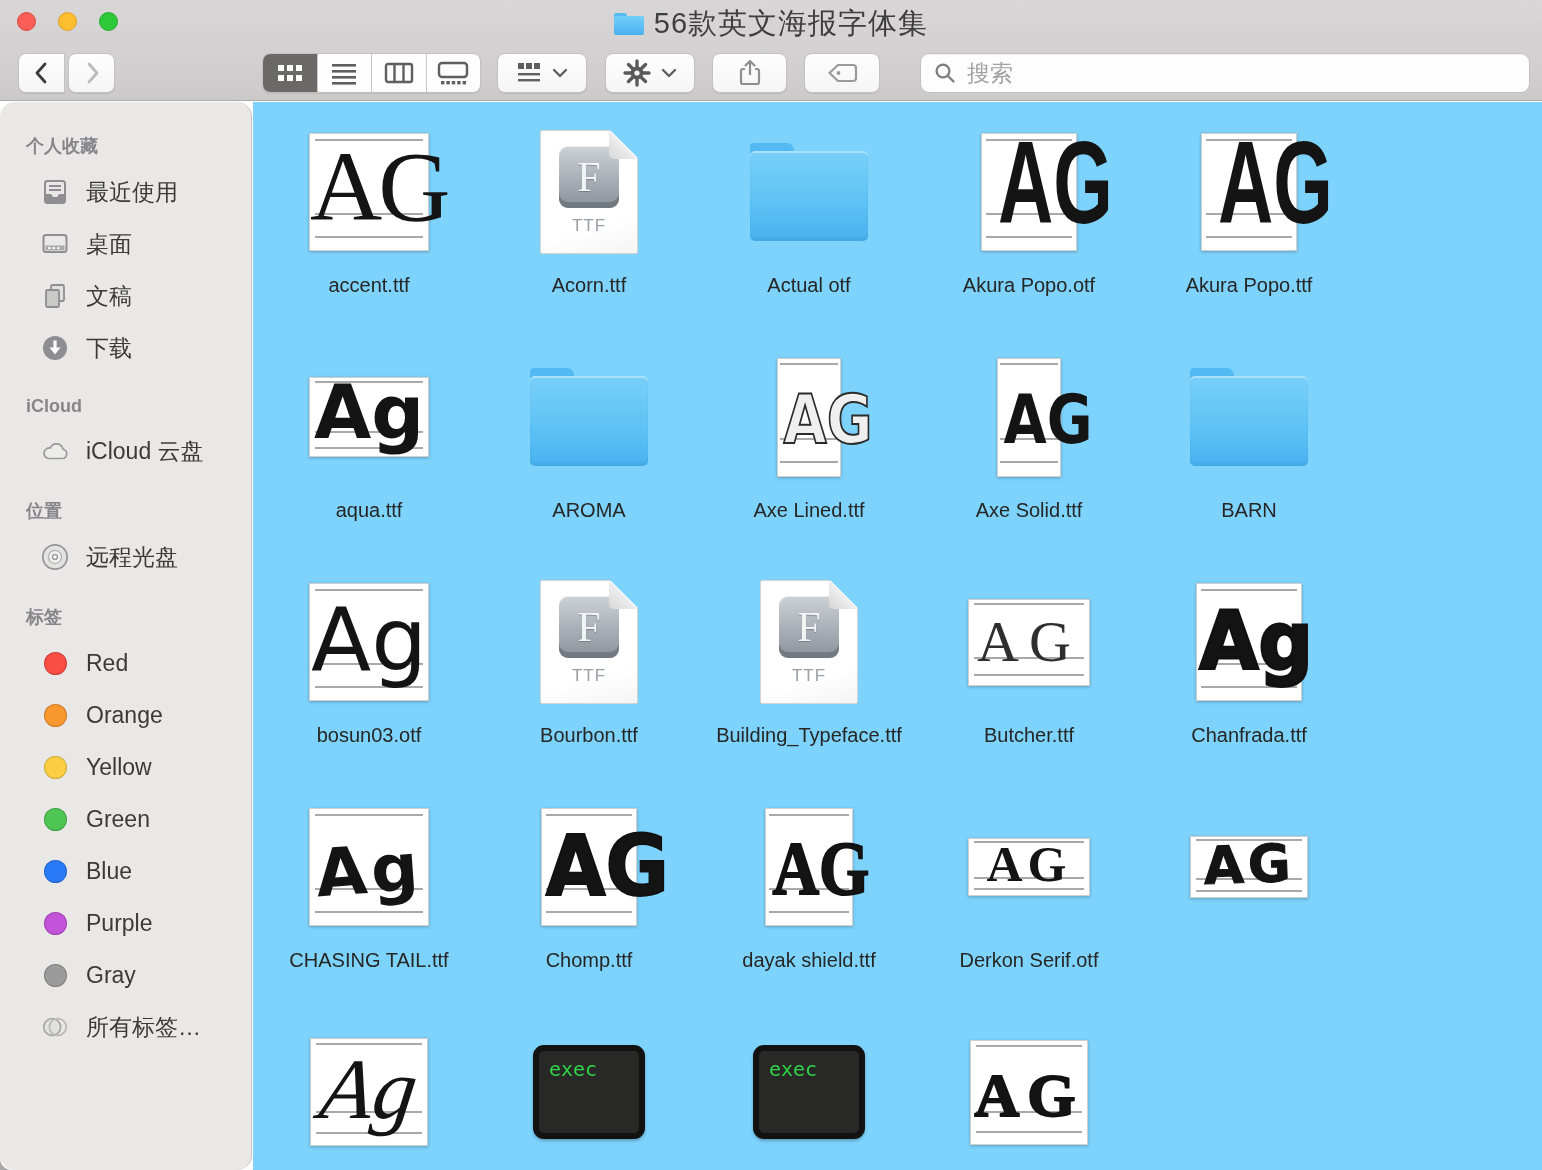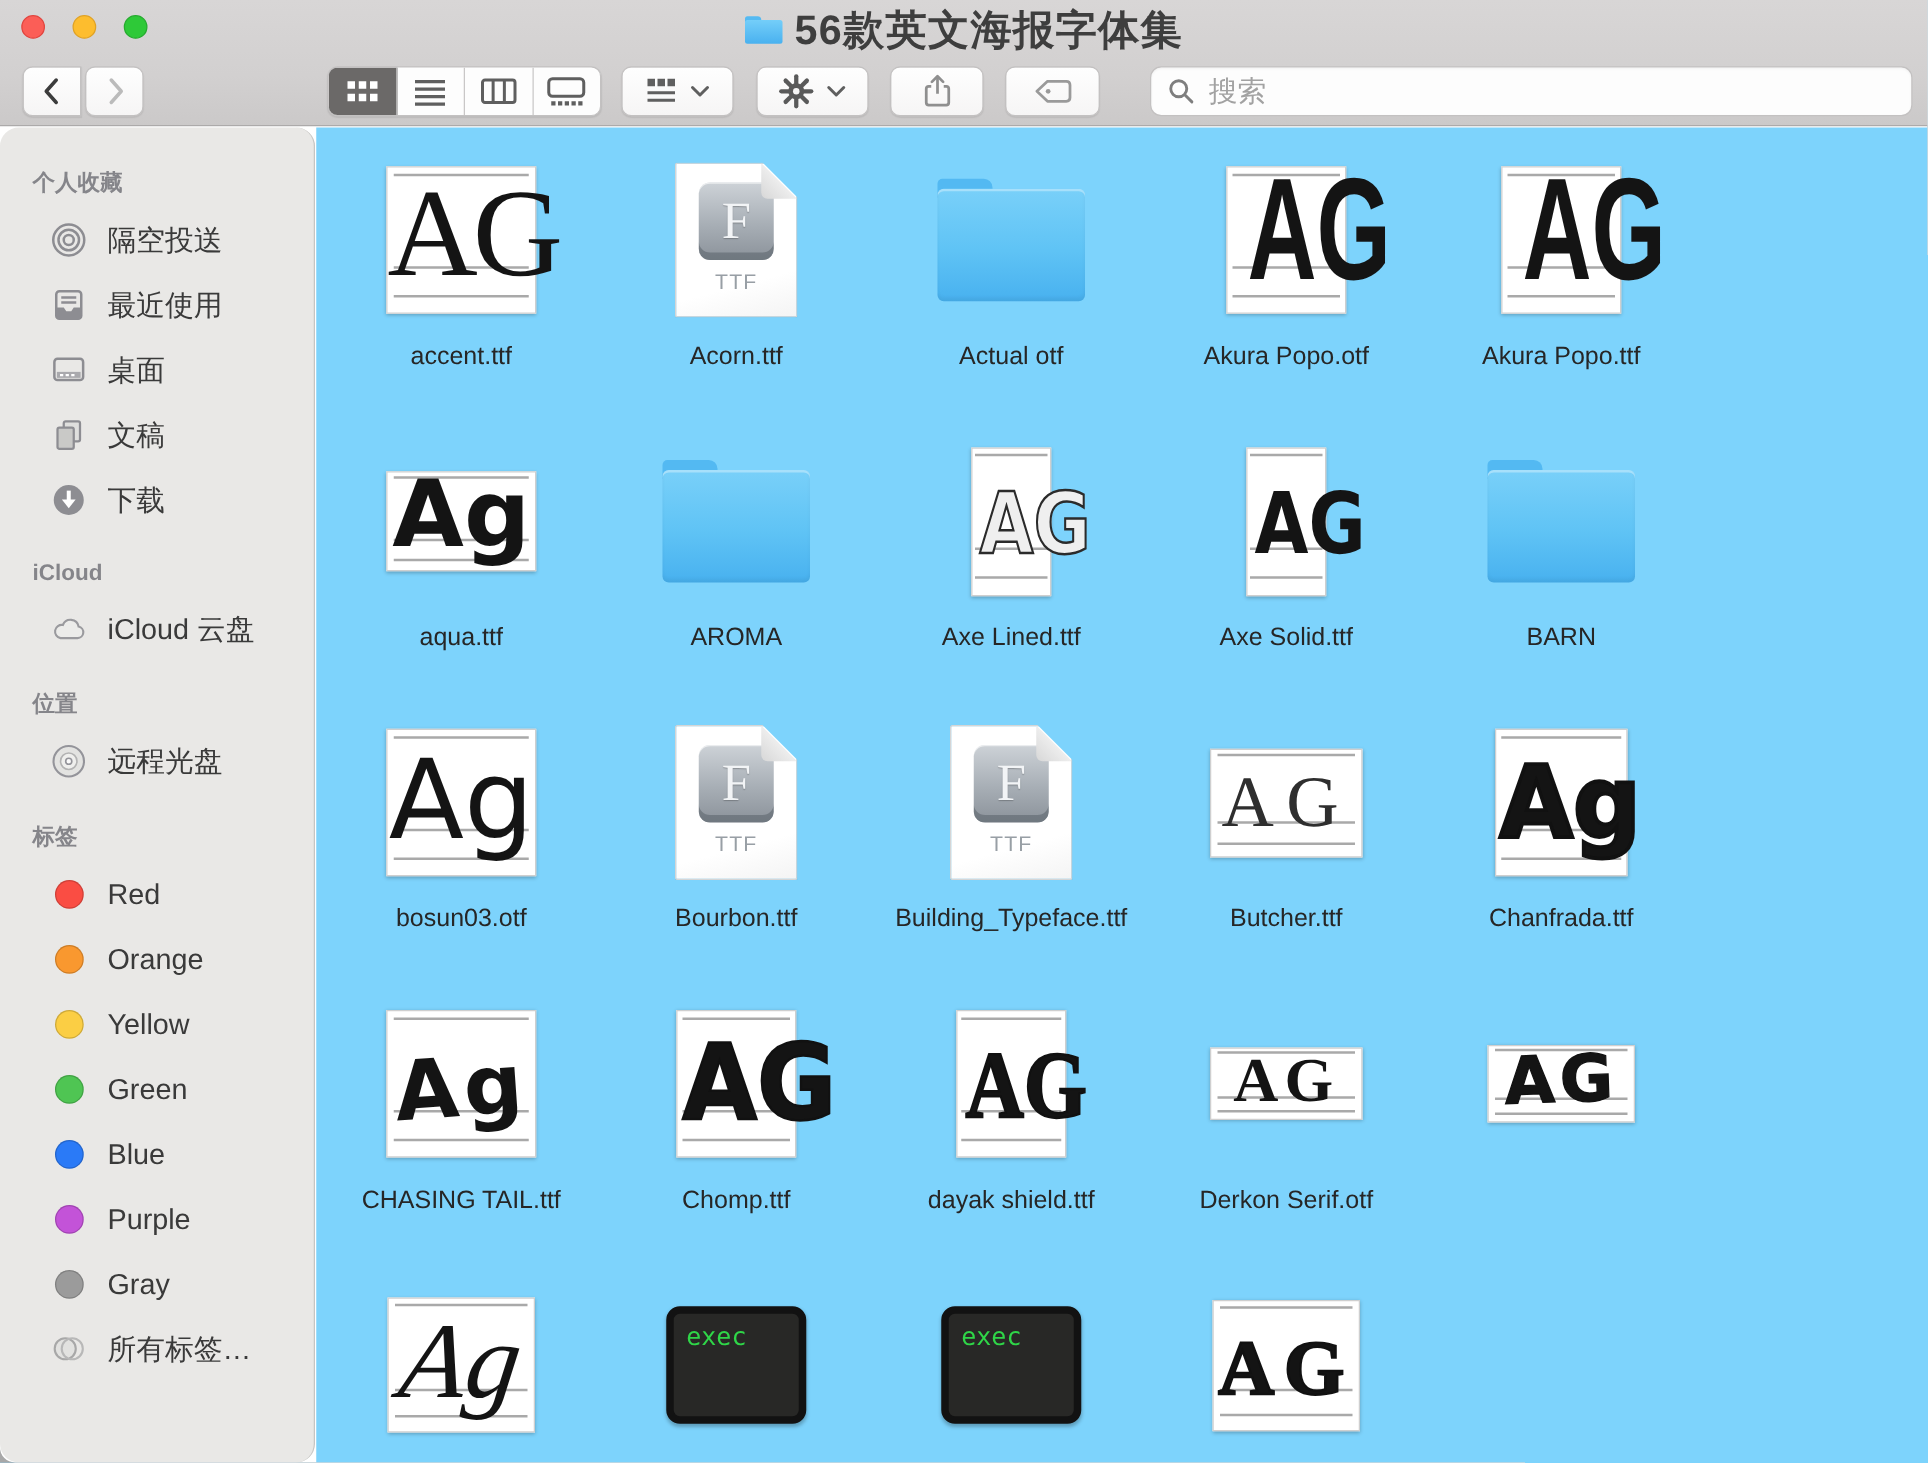--- a/index.html
+++ b/index.html
@@ -16,21 +16,21 @@
   .tl.red    { background:#fb5e57; border:1px solid #e1443e; }
   .tl.yellow { background:#fdbd2e; border:1px solid #e0a224; }
   .tl.green  { background:#2ec938; border:1px solid #25ab2e; }
   .title-wrap { position:absolute; left:0; right:0; top:8px; height:32px; display:flex;
                 align-items:center; justify-content:center; gap:10px; }
   .mini-folder { width:30px; height:22px; position:relative; }
   .mini-folder::before { content:""; position:absolute; left:0; top:0; width:13px; height:7px;
                 background:#55baf2; border-radius:2px 3px 0 0; }
   .mini-folder::after { content:""; position:absolute; left:0; top:3px; width:30px; height:19px;
                 background:linear-gradient(180deg,#74cef9,#49b1ef); border-radius:2px; }
-  .title-text { font-size:33px; font-weight:700; color:#3e3e3e; letter-spacing:1px; }
+  .title-text { font-size:29px; font-weight:400; color:#3e3e3e; letter-spacing:1px; }
 
   .toolbar { position:absolute; left:0; top:46px; width:100%; height:55px; }
   .tb-btn { position:absolute; top:7px; height:40px; background:linear-gradient(180deg,#fefefe,#f6f5f5);
             border:1px solid #c3c1c1; border-radius:8px; display:flex; align-items:center;
             justify-content:center; box-shadow:0 1px 1px rgba(0,0,0,.08); }
   .nav-back    { left:18px;  width:47px; border-radius:8px 0 0 8px; }
   .nav-forward { left:68px;  width:47px; }
   .segmented { position:absolute; left:262px; top:7px; width:219px; height:40px;
                border:1px solid #c3c1c1; border-radius:8px; overflow:hidden; display:flex;
                background:#fdfdfd; box-shadow:0 1px 1px rgba(0,0,0,.08); }
@@ -287,32 +287,20 @@
       </div>
     </div>
   </div>
 
   <aside class="sidebar" id="sidebar">
       <div class="sb-section">
         <div class="sb-header">个人收藏</div>
         <div class="sb-item">
           <span class="ic">
             <svg width="30" height="30" viewBox="0 0 30 30">
-              <g fill="none" stroke="#8d8d92" stroke-width="2">
-                <circle cx="15" cy="15" r="4"></circle>
-                <circle cx="15" cy="15" r="8.2"></circle>
-                <circle cx="15" cy="15" r="12.4"></circle>
-              </g>
-            </svg>
-          </span>
-          <span>隔空投送</span>
-        </div>
-        <div class="sb-item">
-          <span class="ic">
-            <svg width="30" height="30" viewBox="0 0 30 30">
               <g stroke="#8d8d92" stroke-width="2" fill="none">
                 <rect x="5" y="4" width="20" height="22" rx="2.5"></rect>
                 <line x1="9" y1="9" x2="21" y2="9"></line>
                 <line x1="9" y1="13" x2="21" y2="13"></line>
               </g>
               <path d="M5 17 h6 l2 3 h4 l2 -3 h6 v6.5 a2.5 2.5 0 0 1 -2.5 2.5 h-15 a2.5 2.5 0 0 1 -2.5 -2.5 Z" fill="#8d8d92"></path>
             </svg>
           </span>
           <span>最近使用</span>
         </div>

